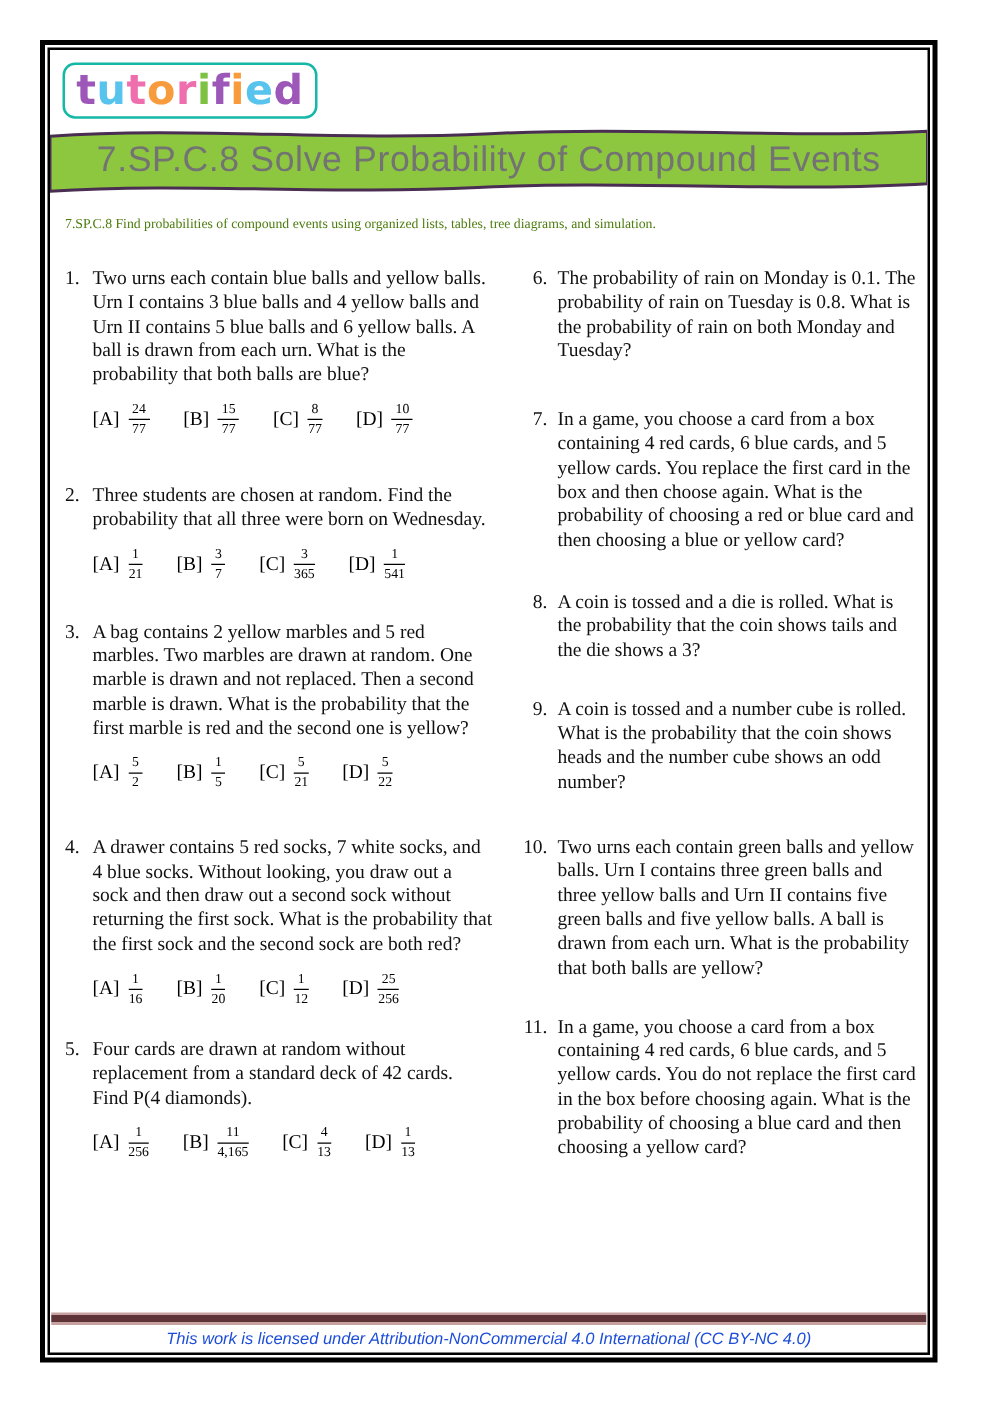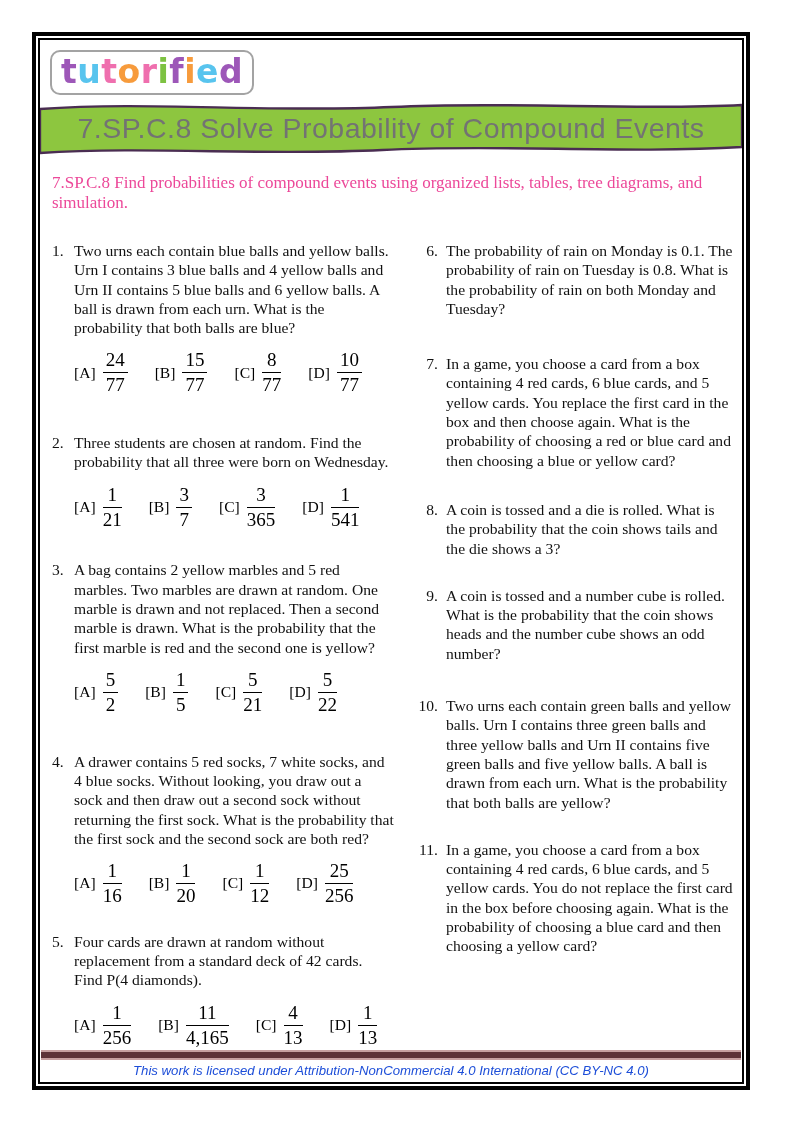--- a/index.html
+++ b/index.html
@@ -4,49 +4,49 @@
 <style>
   * { margin:0; padding:0; box-sizing:border-box; }
   body { background:#fff; font-family:"Liberation Serif", serif; }
   .page { position:relative; width:794px; height:1123px; background:#ffffff; overflow:hidden; }
   .sheet { position:absolute; left:32px; top:32px; width:718px; height:1058px;
            border:4px solid #000; background:#fff; padding:2px; }
   .sheet-inner { position:relative; width:100%; height:100%; border:2px solid #000; background:#fff; overflow:hidden; }
 
   
   .logo-row { padding:10px 0 0 10px; }
-  .logo-box { display:inline-block; border:2px solid #a3a3a3; border-radius:10px; padding:0 9px 2px 9px; background:#fff; }
+  .logo-box { display:inline-block; border:2px solid #14b8a6; border-radius:10px; padding:0 9px 2px 9px; background:#fff; }
   .logo-box span { font-family:"DejaVu Sans", sans-serif; font-weight:bold; font-size:33px; letter-spacing:0.5px; }
 
   
   .banner { position:relative; width:100%; height:64px; margin-top:2px; }
   .banner svg { position:absolute; left:0; top:0; width:100%; height:100%; }
   .banner-title { position:absolute; left:0; top:7px; width:100%; height:48px;
     display:flex; align-items:center; justify-content:center;
     font-family:"Liberation Sans", sans-serif; font-size:28.5px; color:#737373; letter-spacing:0.5px; }
 
   
-  .standard { padding:12px 14px 0 12px; font-size:17px; color:#ec4899; }
+  .standard { padding:12px 14px 0 12px; font-size:11px; color:#4d7c0f; }
 
   
   .cols { display:flex; padding:28px 6px 0 12px; }
   .col-left  { width:352px; padding-right:10px; }
   .col-right { flex:1; padding-left:4px; }
 
   .q { display:flex; font-size:15.6px; line-height:19.3px; color:#111; }
   .q .qnum { flex:0 0 22px; text-align:left; }
   .col-right .q .qnum { flex:0 0 30px; text-align:right; padding-right:0; }
   .col-right .q .qtext { padding-left:8px; }
   .q .qtext { flex:1; }
 
   .choices { display:flex; align-items:center; margin:12px 0 0 22px; }
   .choice { display:flex; align-items:center; margin-right:27px; }
   .choice:last-child { margin-right:0; }
   .chlabel { font-size:15.6px; margin-right:7px; }
-  .frac { display:inline-block; text-align:center; font-size:19px; line-height:1.15; }
+  .frac { display:inline-block; text-align:center; font-size:11px; line-height:1.15; }
   .frac .num { display:block; border-bottom:1px solid #000; padding:0 3px 1px 3px; }
   .frac .den { display:block; padding-top:1px; }
 
   
   .mb-a { margin-bottom:37px; }
   .mb-b { margin-bottom:30px; }
   .mb-c { margin-bottom:36px; }
   .mb-d { margin-bottom:25px; }
   .mb-e { margin-bottom:36px; }
   .mb-f { margin-bottom:30px; }

